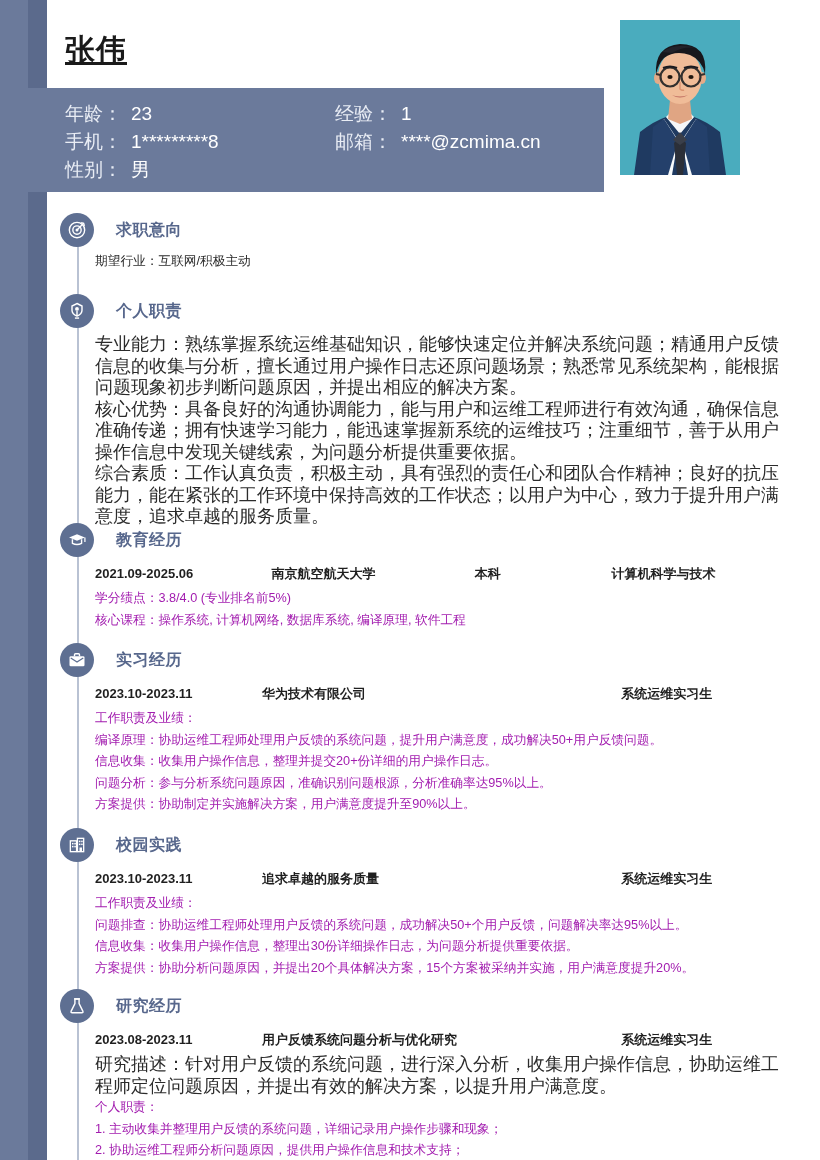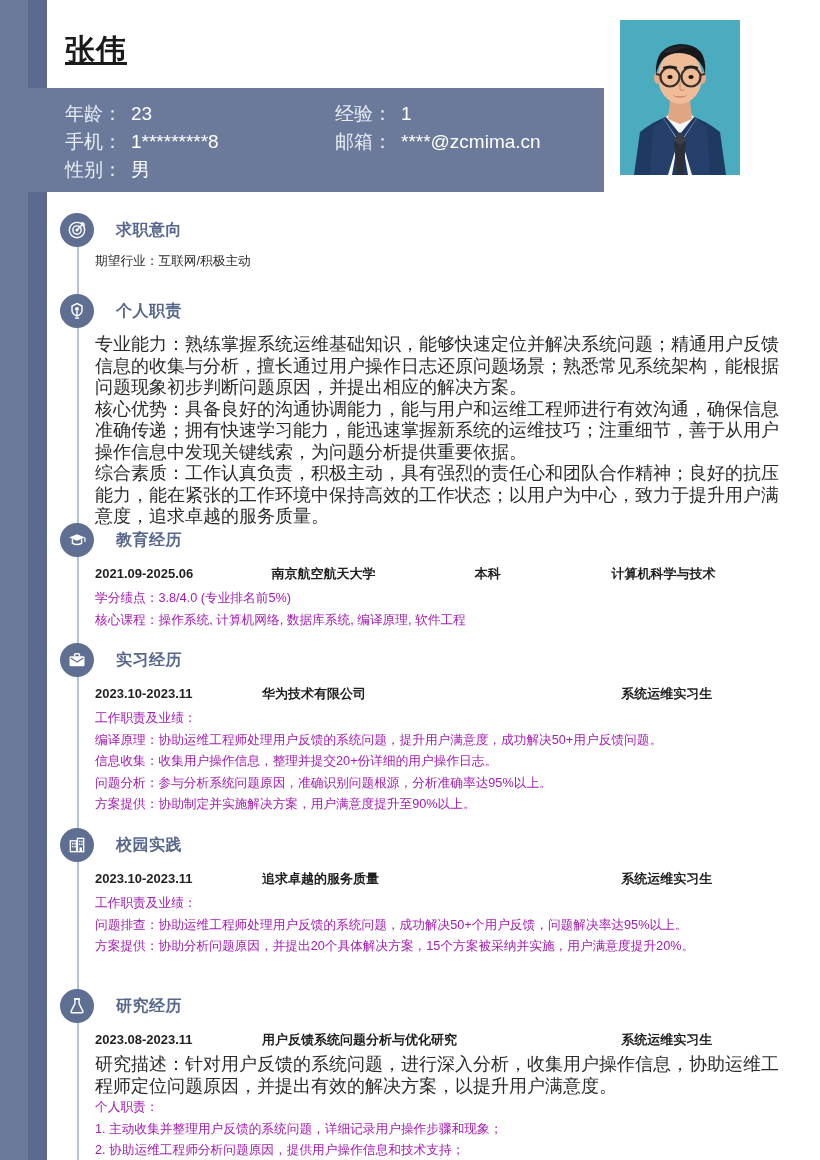--- a/index.html
+++ b/index.html
@@ -379,20 +379,21 @@
     <span class="sec-title">校园实践</span>
   </div>
   <div class="sec-body">
     <div class="entry-row">
       <span class="c-date">2023.10-2023.11</span>
       <span class="c-org-wide">追求卓越的服务质量</span>
       <span class="c-role">系统运维实习生</span>
     </div>
     <div class="detail">工作职责及业绩：</div>
     <div class="detail">问题排查：协助运维工程师处理用户反馈的系统问题，成功解决50+个用户反馈，问题解决率达95%以上。</div>
+    <div class="detail">信息收集：收集用户操作信息，整理出30份详细操作日志，为问题分析提供重要依据。</div>
     <div class="detail">方案提供：协助分析问题原因，并提出20个具体解决方案，15个方案被采纳并实施，用户满意度提升20%。</div>
   </div>
 </div>
 
 <div class="section" style="top:989px;">
   <div class="sec-head">
     <span class="sec-icon">
       <svg width="20" height="20" viewBox="0 0 24 24">
         <path d="M9.5 3.5 V9 L5 18.2 Q4.2 20 6.2 20 H17.8 Q19.8 20 19 18.2 L14.5 9 V3.5 Z" fill="none" stroke="#ffffff" stroke-width="1.7"></path>
         <path d="M8.5 3.5 H15.5" stroke="#ffffff" stroke-width="1.7"></path>

